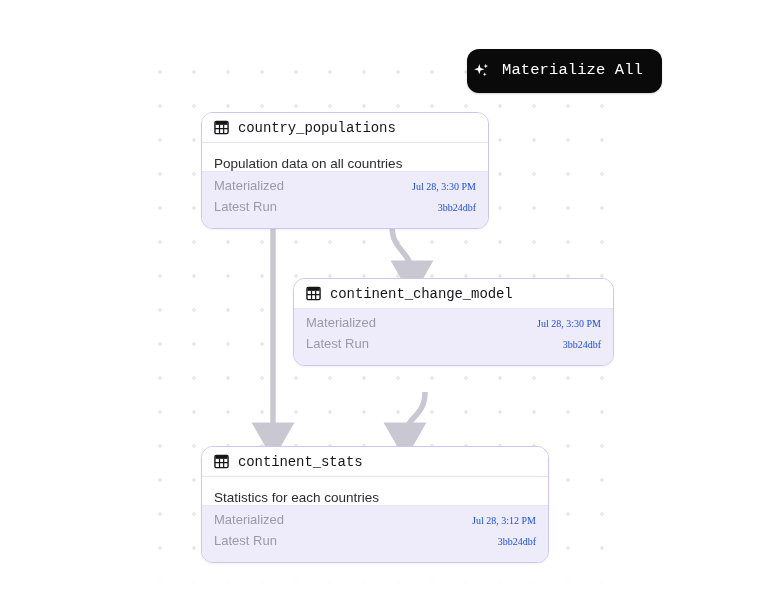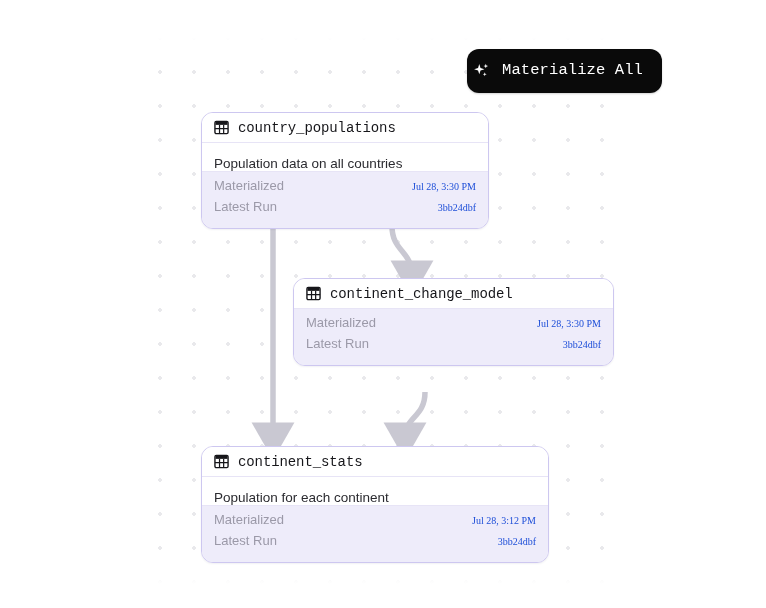--- a/index.html
+++ b/index.html
@@ -229,21 +229,21 @@
       <svg class="table-icon" viewBox="0 0 16 16" aria-hidden="true">
         <rect x="1" y="1.5" width="14" height="13" rx="1.4" fill="none" stroke="#16161a" stroke-width="1.5"></rect>
         <rect x="1.6" y="2.1" width="12.8" height="3.1" fill="#16161a"></rect>
         <line x1="1" y1="9.3" x2="15" y2="9.3" stroke="#16161a" stroke-width="1.3"></line>
         <line x1="5.9" y1="5.2" x2="5.9" y2="14.5" stroke="#16161a" stroke-width="1.3"></line>
         <line x1="10.3" y1="5.2" x2="10.3" y2="14.5" stroke="#16161a" stroke-width="1.3"></line>
       </svg>
       <span class="node-title">continent_stats</span>
     </div>
     <div class="node-desc">
-      <span>Population for each continent</span>
+      <span>Statistics for each countries</span>
     </div>
     <div class="node-footer">
       <div class="meta-row">
         <span class="meta-key">Materialized</span>
         <span class="meta-val">Jul 28, 3:12 PM</span>
       </div>
       <div class="meta-row">
         <span class="meta-key">Latest Run</span>
         <span class="meta-val">3bb24dbf</span>
       </div>

